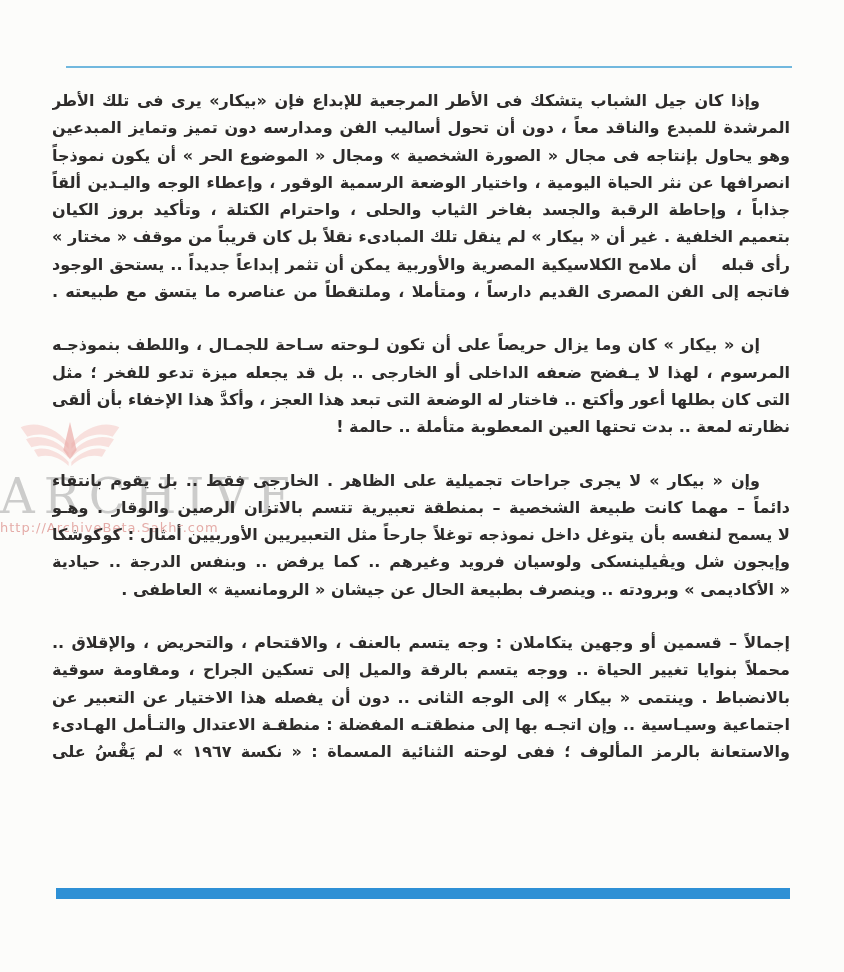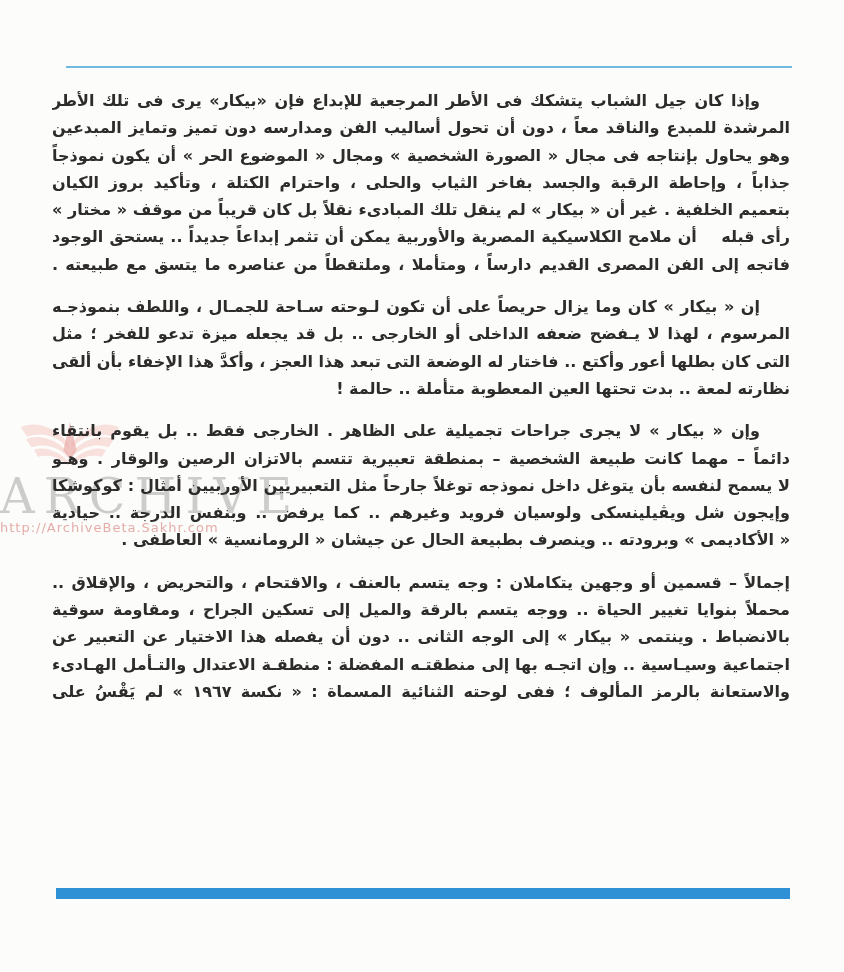--- a/index.html
+++ b/index.html
@@ -54,21 +54,21 @@
     position:absolute;
     top:87px;right:54px;
     width:738px;
     direction:rtl;
     z-index:1;
     color:#2e2c2b;
     font-size:16px;
     font-weight:700;
   }
   .paragraph{margin:0;}
-  .paragraph + .paragraph{margin-top:15px;}
+  .paragraph + .paragraph{margin-top:26px;}
   .line{
     height:27.3px;
     line-height:27.3px;
     text-align:justify;
     text-align-last:justify;
     overflow:hidden;
   }
   .line.first{padding-right:30px;}
   .line.last{text-align-last:right;}
 </style>
@@ -96,20 +96,21 @@
     <div class="wm-title">ARCHIVE</div>
     <div class="wm-url">http://ArchiveBeta.Sakhr.com</div>
   </div>
 
   <div class="text-block" dir="rtl" style="color: rgb(46, 44, 43);">
 
   <div class="paragraph">
         <div class="line first">وإذا كان جيل الشباب يتشكك فى الأطر المرجعية للإبداع فإن «بيكار» يرى فى تلك الأطر المنارات</div>
         <div class="line">المرشدة للمبدع والناقد معاً ، دون أن تحول أساليب الفن ومدارسه دون تميز وتمايز المبدعين الأفراد .</div>
         <div class="line">وهو يحاول بإنتاجه فى مجال « الصورة الشخصية » ومجال « الموضوع الحر » أن يكون نموذجاً لهذا</div>
+        <div class="line">انصرافها عن نثر الحياة اليومية ، واختيار الوضعة الرسمية الوقور ، وإعطاء الوجه واليـدين ألقاً</div>
         <div class="line">جذاباً ، وإحاطة الرقبة والجسد بفاخر الثياب والحلى ، واحترام الكتلة ، وتأكيد بروز الكيان الإنسانى</div>
         <div class="line">بتعميم الخلفية . غير أن « بيكار » لم ينقل تلك المبادىء نقلاً بل كان قريباً من موقف « مختار » الذى</div>
         <div class="line">رأى قبله&nbsp;&nbsp;&nbsp; أن ملامح الكلاسيكية المصرية والأوربية يمكن أن تثمر إبداعاً جديداً .. يستحق الوجود ..</div>
         <div class="line">فاتجه إلى الفن المصرى القديم دارساً ، ومتأملا ، وملتقطاً من عناصره ما يتسق مع طبيعته . أخذ من</div>
       </div>
       <div class="paragraph">
         <div class="line first">إن « بيكار » كان وما يزال حريصاً على أن تكون لـوحته سـاحة للجمـال ، واللطف بنموذجـه</div>
         <div class="line">المرسوم ، لهذا لا يـفضح ضعفه الداخلى أو الخارجى .. بل قد يجعله ميزة تدعو للفخر ؛ مثل اللوحة</div>
         <div class="line">التى كان بطلها أعور وأكتع .. فاختار له الوضعة التى تبعد هذا العجز ، وأكدَّ هذا الإخفاء بأن ألقى على</div>
         <div class="line last">نظارته لمعة .. بدت تحتها العين المعطوبة متأملة .. حالمة !</div>

